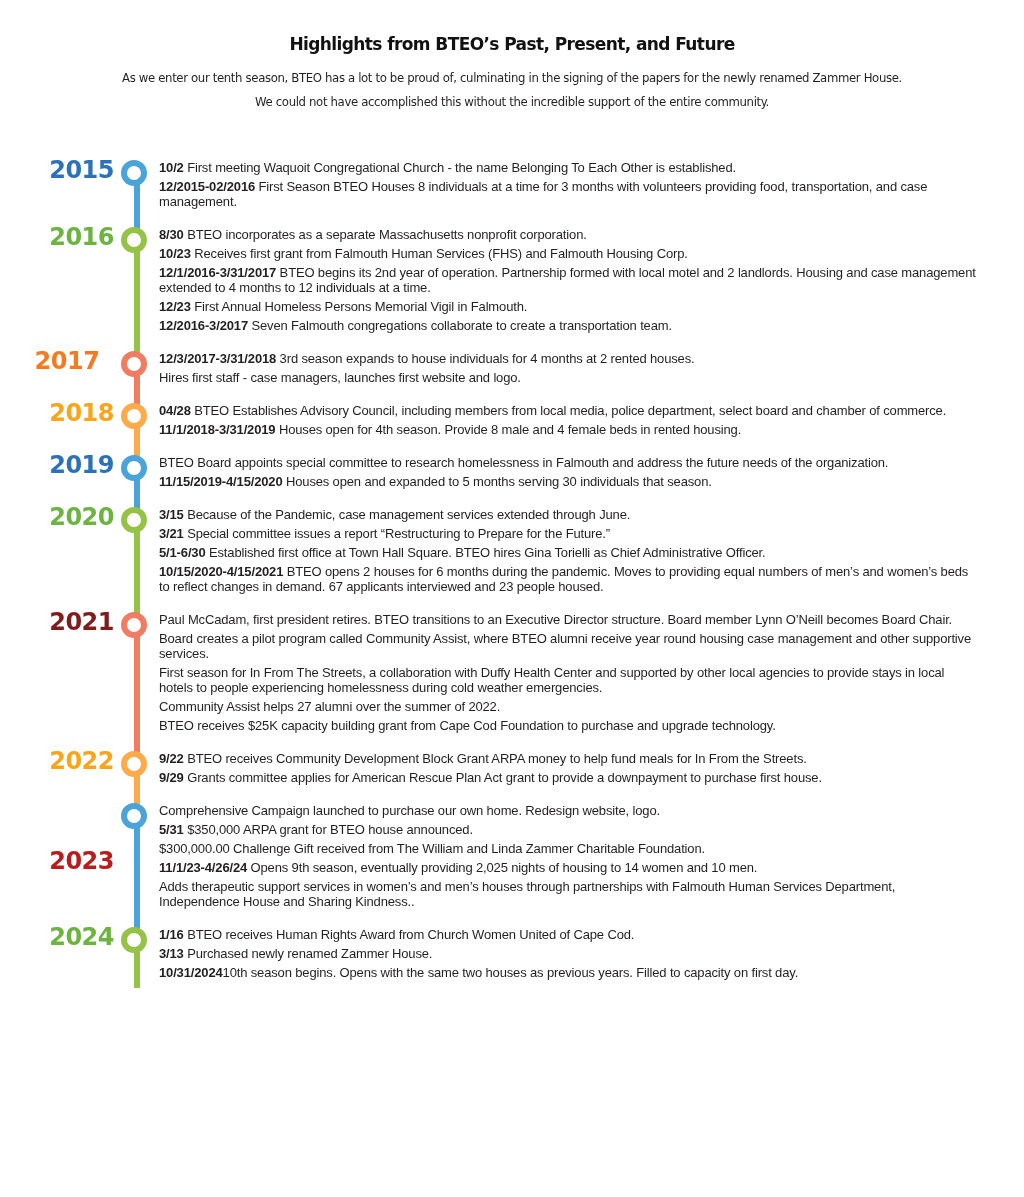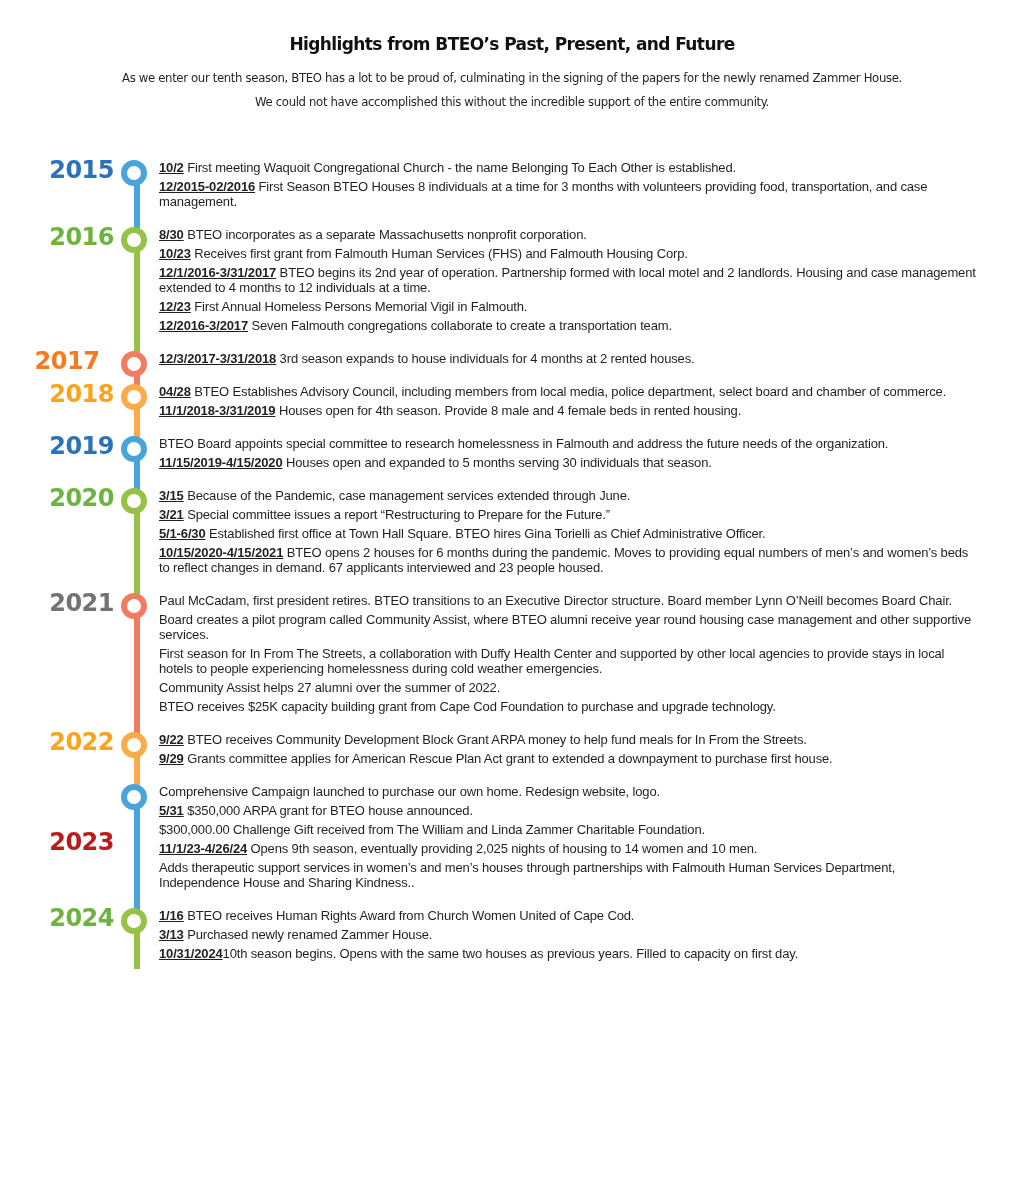--- a/index.html
+++ b/index.html
@@ -7,21 +7,21 @@
   .header { text-align: center; padding-top: 28px; }
   .title { font-family: "DejaVu Sans", sans-serif; font-weight: bold; font-size: 17px; letter-spacing: -0.6px; color: #111; margin: 0; line-height: 32px; }
   .intro { font-family: "DejaVu Sans", sans-serif; font-size: 13px; line-height: 24px; color: #231f20; margin: 6px auto 0; width: 800px; letter-spacing: -0.35px; font-stretch: condensed; }
   .timeline { position: absolute; left: 0; top: 156px; width: 1024px; }
   .year-block { position: relative; padding-left: 159px; }
   .year-label { position: absolute; left: 20px; width: 94px; text-align: right; font-family: "DejaVu Sans", sans-serif; font-weight: bold; font-size: 24px; line-height: 30px; top: -1px; letter-spacing: -0.5px; }
   .line { position: absolute; left: 134px; width: 6px; top: 14px; bottom: -12px; }
   .node { position: absolute; left: 124px; top: 4px; width: 14px; height: 14px; border-radius: 50%; border: 6px solid; background: #fff; box-sizing: content-box; transform: translate(-3px,0); }
   .entries { padding-top: 4px; padding-bottom: 10px; }
   .entry { font-size: 13px; line-height: 15px; margin-bottom: 4px; width: 820px; letter-spacing: -0.15px; font-stretch: condensed; }
-  .entry b { font-weight: bold; text-decoration: underline; }
+  .entry b { font-weight: bold; }
 </style>
 </head>
 <body>
 
 <div class="header">
   <h1 class="title">Highlights from BTEO’s Past, Present, and Future</h1>
   <p class="intro">As we enter our tenth season, BTEO has a lot to be proud of, culminating in the signing of the papers for the newly renamed Zammer House. We could not have accomplished this without the incredible support of the entire community.</p>
 </div>
 
 <div class="timeline" id="timeline">
@@ -45,20 +45,21 @@
         <div class="entry"><b>12/23</b><span> First Annual Homeless Persons Memorial Vigil in Falmouth.</span></div>
         <div class="entry"><b>12/2016-3/2017</b><span> Seven Falmouth congregations collaborate to create a transportation team.</span></div>
       </div>
     </div>
     <div class="year-block">
       <div class="year-label" style="color: rgb(244, 123, 32); text-align: center;">2017</div>
       <div class="line" style="background: rgb(242, 124, 98);"></div>
       <div class="node" style="border-color: rgb(242, 124, 98);"></div>
       <div class="entries">
         <div class="entry"><b>12/3/2017-3/31/2018</b><span> 3rd season expands to house individuals for 4 months at 2 rented houses.</span></div>
+        <div class="entry"><b></b><span>Hires first staff - case managers, launches first website and logo.</span></div>
       </div>
     </div>
     <div class="year-block">
       <div class="year-label" style="color: rgb(249, 165, 27);">2018</div>
       <div class="line" style="background: rgb(251, 171, 73);"></div>
       <div class="node" style="border-color: rgb(251, 171, 73);"></div>
       <div class="entries">
         <div class="entry"><b>04/28</b><span> BTEO Establishes Advisory Council, including members from local media, police department, select board and chamber of commerce.</span></div>
         <div class="entry"><b>11/1/2018-3/31/2019</b><span> Houses open for 4th season. Provide 8 male and 4 female beds in rented housing.</span></div>
       </div>
@@ -77,38 +78,38 @@
       <div class="line" style="background: rgb(151, 194, 72);"></div>
       <div class="node" style="border-color: rgb(151, 194, 72);"></div>
       <div class="entries">
         <div class="entry"><b>3/15</b><span> Because of the Pandemic, case management services extended through June.</span></div>
         <div class="entry"><b>3/21</b><span> Special committee issues a report “Restructuring to Prepare for the Future.”</span></div>
         <div class="entry"><b>5/1-6/30</b><span> Established first office at Town Hall Square. BTEO hires Gina Torielli as Chief Administrative Officer.</span></div>
         <div class="entry"><b>10/15/2020-4/15/2021</b><span> BTEO opens 2 houses for 6 months during the pandemic.  Moves to providing equal numbers of men’s and women’s beds to reflect changes in demand. 67 applicants interviewed and 23 people housed.</span></div>
       </div>
     </div>
     <div class="year-block">
-      <div class="year-label" style="color: #737373;">2021</div>
+      <div class="year-label" style="color: #7f1d1d;">2021</div>
       <div class="line" style="background: rgb(242, 124, 98);"></div>
       <div class="node" style="border-color: rgb(242, 124, 98);"></div>
       <div class="entries">
         <div class="entry"><b></b><span>Paul McCadam, first president retires. BTEO transitions to an Executive Director structure. Board member Lynn O’Neill becomes Board Chair.</span></div>
         <div class="entry"><b></b><span>Board  creates a pilot program called Community Assist, where BTEO alumni receive year round housing case management and other supportive services.</span></div>
         <div class="entry"><b></b><span>First season for In From The Streets, a collaboration with Duffy Health Center and supported by other local agencies to provide stays in local hotels to people experiencing homelessness during cold weather emergencies.</span></div>
         <div class="entry"><b></b><span>Community Assist helps 27 alumni over the summer of 2022.</span></div>
         <div class="entry"><b></b><span>BTEO receives $25K capacity building grant from Cape Cod Foundation to purchase and upgrade technology.</span></div>
       </div>
     </div>
     <div class="year-block">
       <div class="year-label" style="color: rgb(249, 165, 27);">2022</div>
       <div class="line" style="background: rgb(251, 171, 73);"></div>
       <div class="node" style="border-color: rgb(251, 171, 73);"></div>
       <div class="entries">
         <div class="entry"><b>9/22</b><span> BTEO receives Community Development Block Grant ARPA money to help fund meals for In From the Streets.</span></div>
-        <div class="entry"><b>9/29</b><span> Grants committee applies for American Rescue Plan Act grant to extended a downpayment to purchase first house.</span></div>
+        <div class="entry"><b>9/29</b><span> Grants committee applies for American Rescue Plan Act grant to provide a downpayment to purchase first house.</span></div>
       </div>
     </div>
     <div class="year-block">
       <div class="year-label" style="color: #b91c1c; margin-top: 48px;">2023</div>
       <div class="line" style="background: rgb(74, 163, 217);"></div>
       <div class="node" style="border-color: rgb(74, 163, 217);"></div>
       <div class="entries">
         <div class="entry"><b></b><span>Comprehensive Campaign launched to purchase our own home. Redesign website, logo.</span></div>
         <div class="entry"><b>5/31</b><span> $350,000  ARPA grant for BTEO house announced.</span></div>
         <div class="entry"><b></b><span>$300,000.00 Challenge Gift received from The William and Linda Zammer Charitable Foundation.</span></div>

